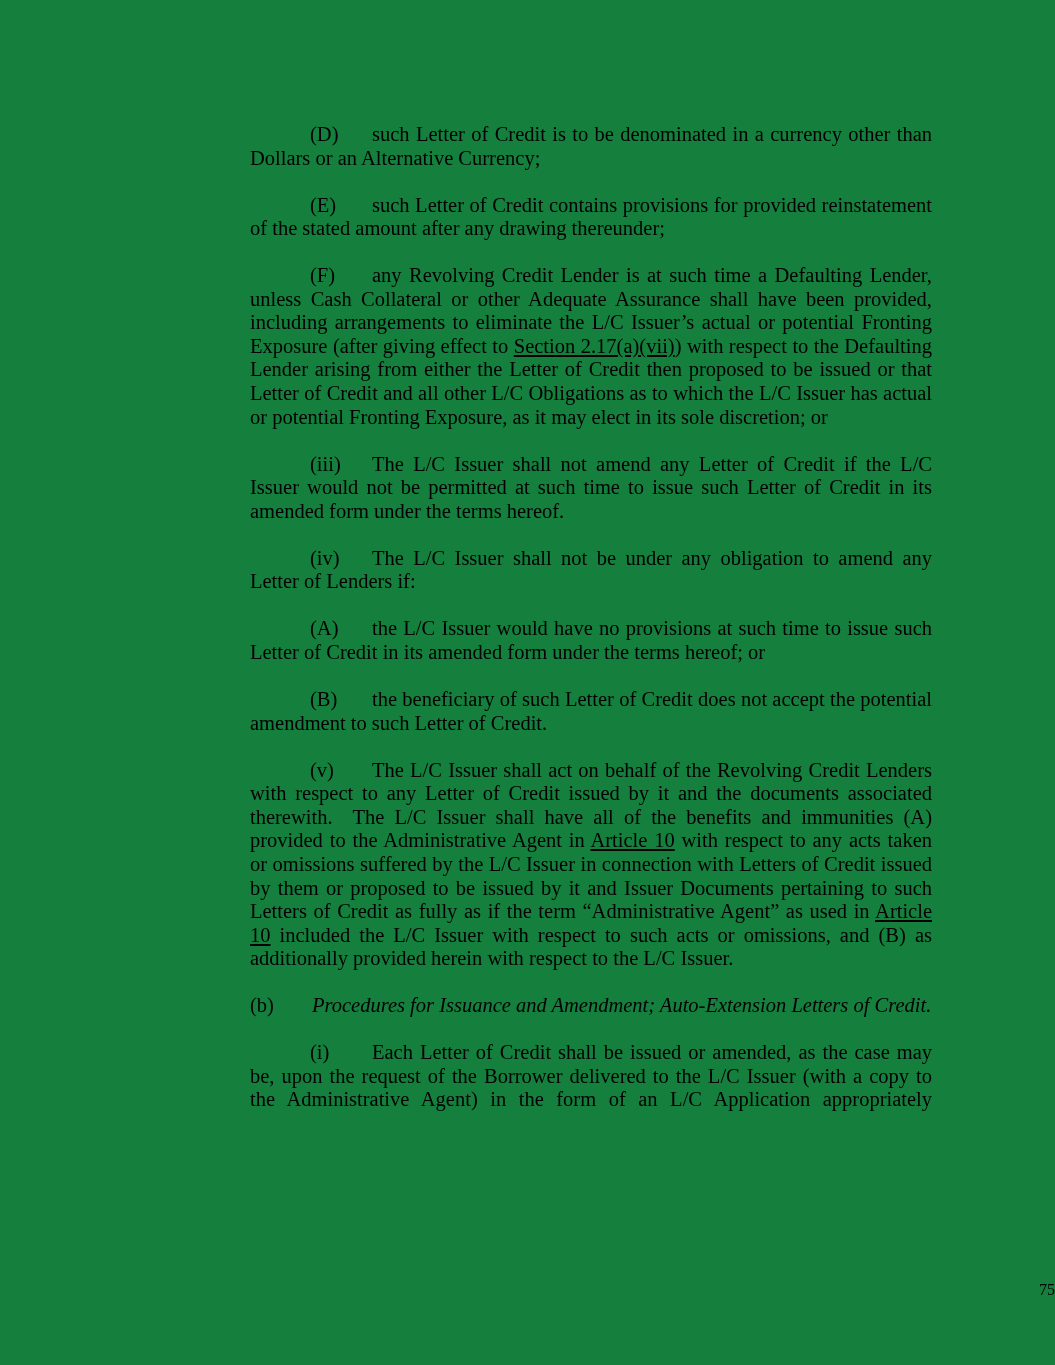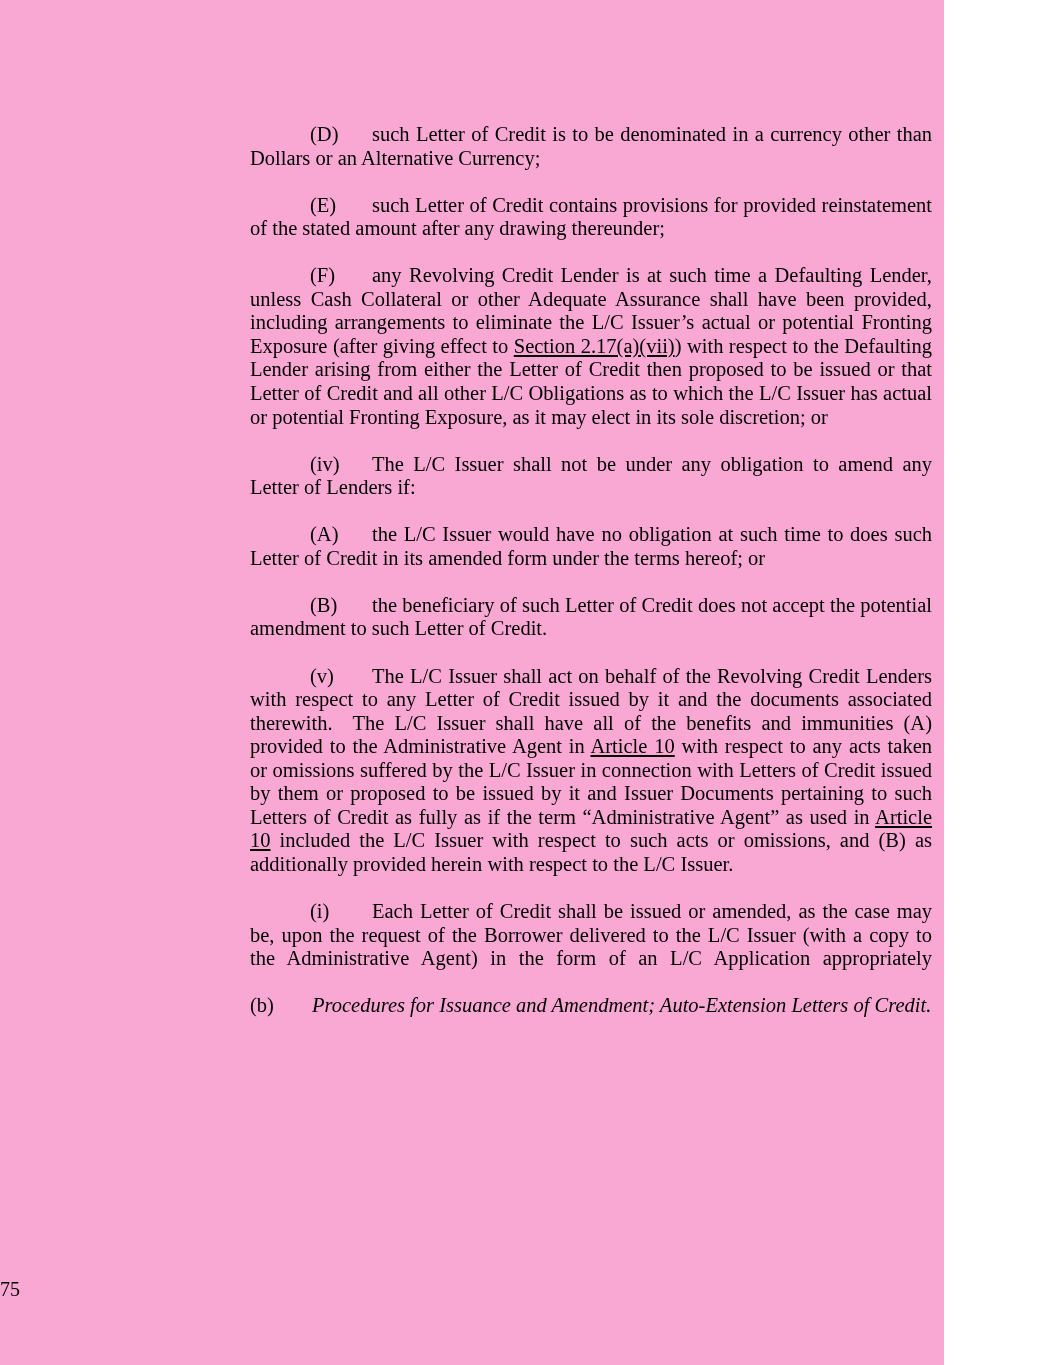--- a/index.html
+++ b/index.html
@@ -1,20 +1,20 @@
 <!DOCTYPE html>
 <html><head>
 <meta charset="utf-8">
 <style>
   html, body { margin: 0; padding: 0; background: #ffffff; }
   .page {
     position: relative;
-    width: 944px;
+    width: 1055px;
     height: 1365px;
-    background: #f9a8d4;
+    background: #15803d;
     color: #000000;
     font-family: "Liberation Serif", "DejaVu Serif", serif;
     font-size: 20.5px;
     line-height: 23.55px;
     overflow: hidden;
   }
   .content {
     position: absolute;
     left: 120px;
     top: 123px;
@@ -37,34 +37,35 @@
     min-width: 62px;
     text-indent: 0;
   }
   .u { text-decoration: underline; }
   .i { font-style: italic; }
   .page-number {
     position: absolute;
     left: 0;
     top: 1278px;
     width: 100%;
-    text-align: left;
+    text-align: right;
     font-family: "Liberation Serif", "DejaVu Serif", serif;
-    font-size: 20px;
+    font-size: 16px;
   }
 </style>
 </head>
 <body>
 
 <div class="page">
   <div class="content">
       <p class="para"><span class="plabel">(D)</span><span>such Letter of Credit is to be denominated in a currency other than Dollars or an Alternative Currency;</span></p>
       <p class="para"><span class="plabel">(E)</span><span>such Letter of Credit contains provisions for provided reinstatement of the stated amount after any drawing thereunder;</span></p>
       <p class="para"><span class="plabel">(F)</span><span>any Revolving Credit Lender is at such time a Defaulting Lender, unless Cash Collateral or other Adequate Assurance shall have been provided, including arrangements to eliminate the L/C Issuer’s actual or potential Fronting Exposure (after giving effect to </span><span class="u">Section 2.17(a)(vii)</span><span>) with respect to the Defaulting Lender arising from either the Letter of Credit then proposed to be issued or that Letter of Credit and all other L/C Obligations as to which the L/C Issuer has actual or potential Fronting Exposure, as it may elect in its sole discretion; or</span></p>
+      <p class="para"><span class="plabel">(iii)</span><span>The L/C Issuer shall not amend any Letter of Credit if the L/C Issuer would not be permitted at such time to issue such Letter of Credit in its amended form under the terms hereof.</span></p>
       <p class="para"><span class="plabel">(iv)</span><span>The L/C Issuer shall not be under any obligation to amend any Letter of Lenders if:</span></p>
-      <p class="para"><span class="plabel">(A)</span><span>the L/C Issuer would have no obligation at such time to does such Letter of Credit in its amended form under the terms hereof; or</span></p>
+      <p class="para"><span class="plabel">(A)</span><span>the L/C Issuer would have no provisions at such time to issue such Letter of Credit in its amended form under the terms hereof; or</span></p>
       <p class="para"><span class="plabel">(B)</span><span>the beneficiary of such Letter of Credit does not accept the potential amendment to such Letter of Credit.</span></p>
       <p class="para"><span class="plabel">(v)</span><span>The L/C Issuer shall act on behalf of the Revolving Credit Lenders with respect to any Letter of Credit issued by it and the documents associated therewith.&nbsp; The L/C Issuer shall have all of the benefits and immunities (A) provided to the Administrative Agent in </span><span class="u">Article 10</span><span> with respect to any acts taken or omissions suffered by the L/C Issuer in connection with Letters of Credit issued by them or proposed to be issued by it and Issuer Documents pertaining to such Letters of Credit as fully as if the term “Administrative Agent” as used in </span><span class="u">Article 10</span><span> included the L/C Issuer with respect to such acts or omissions, and (B) as additionally provided herein with respect to the L/C Issuer.</span></p>
+      <p class="para hanging"><span class="plabel">(b)</span><span class="i">Procedures for Issuance and Amendment; Auto-Extension Letters of Credit.</span></p>
       <p class="para justify-last"><span class="plabel">(i)</span><span>Each Letter of Credit shall be issued or amended, as the case may be, upon the request of the Borrower delivered to the L/C Issuer (with a copy to the Administrative Agent) in the form of an L/C Application appropriately</span></p>
-      <p class="para hanging"><span class="plabel">(b)</span><span class="i">Procedures for Issuance and Amendment; Auto-Extension Letters of Credit.</span></p>
     </div>
   <div class="page-number">75</div>
 </div>
 
 </body></html>

